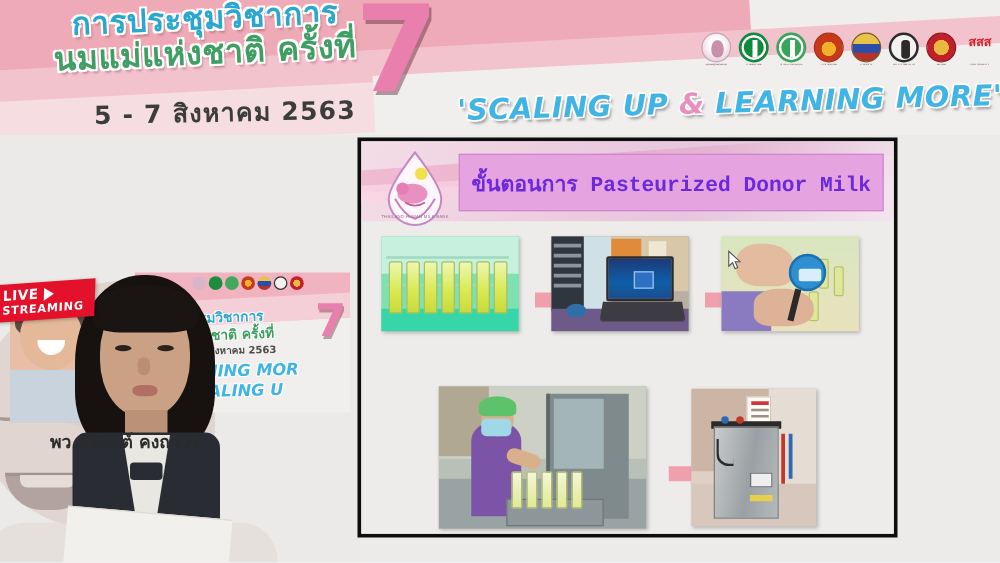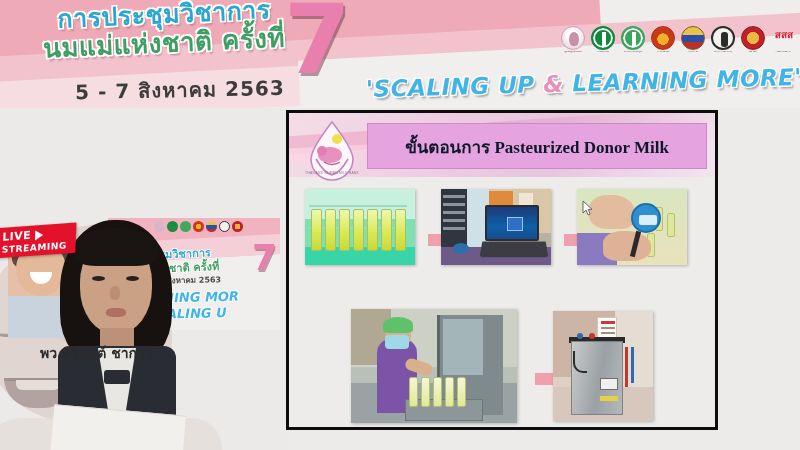--- a/index.html
+++ b/index.html
@@ -401,22 +401,22 @@
 
   
   #slide-heading {
     position: absolute; left: 78px; top: 10px; width: 340px; height: 46px;
     background: #e5a4e0;
     border: 1px solid #cf86cc;
     display: flex; align-items: center; justify-content: center;
     z-index: 3;
   }
   #slide-heading-text {
-    font-family: Liberation Serif, serif;
-    font-size: 17px; font-weight: bold; color: #0f172a;
+    font-family: Liberation Mono, monospace;
+    font-size: 17px; font-weight: bold; color: #6d28d9;
     white-space: nowrap;
   }
 
   
   .photo-row {
     position: absolute; display: flex; align-items: center; z-index: 3;
   }
   #row1 { left: 16px; top: 76px; gap: 13px; }
   #row2 { left: 62px; top: 196px; gap: 18px; }
 
@@ -649,21 +649,21 @@
     </div>
 
     <div id="live-badge">
       <div id="live-row">
         <span id="live-text">LIVE</span>
         <span id="live-play"></span>
       </div>
       <div id="streaming-text">STREAMING</div>
     </div>
 
-    <div id="speaker-name">พว.สิริมนต์  ชาการ</div>
+    <div id="speaker-name">พว.สิริมนต์  คงถาวร</div>
   </div>
 
   <div id="slide-panel">
     <div id="panel-white-fill"></div>
     <div id="panel-top-band">
       <div id="panel-top-swoosh"></div>
       <div id="panel-top-swoosh2"></div>
     </div>
 
     <div id="milk-logo">

